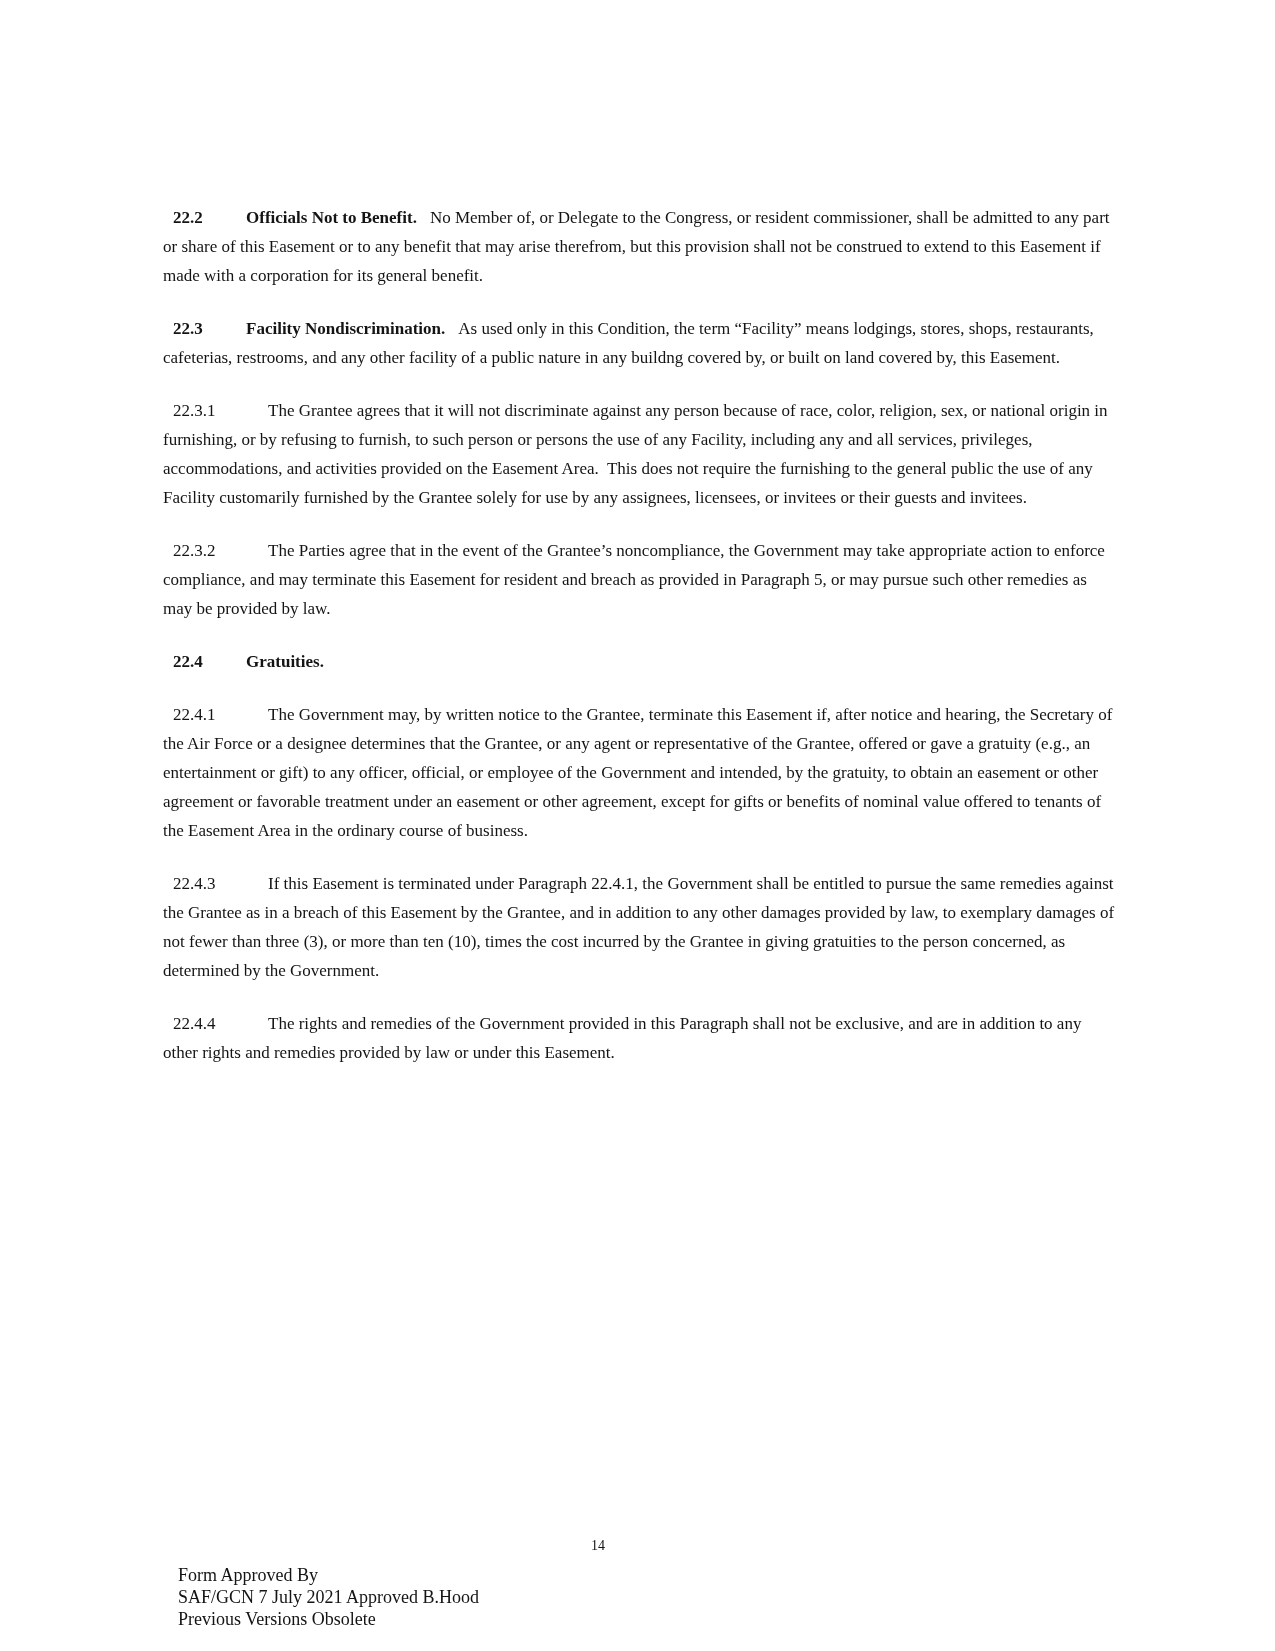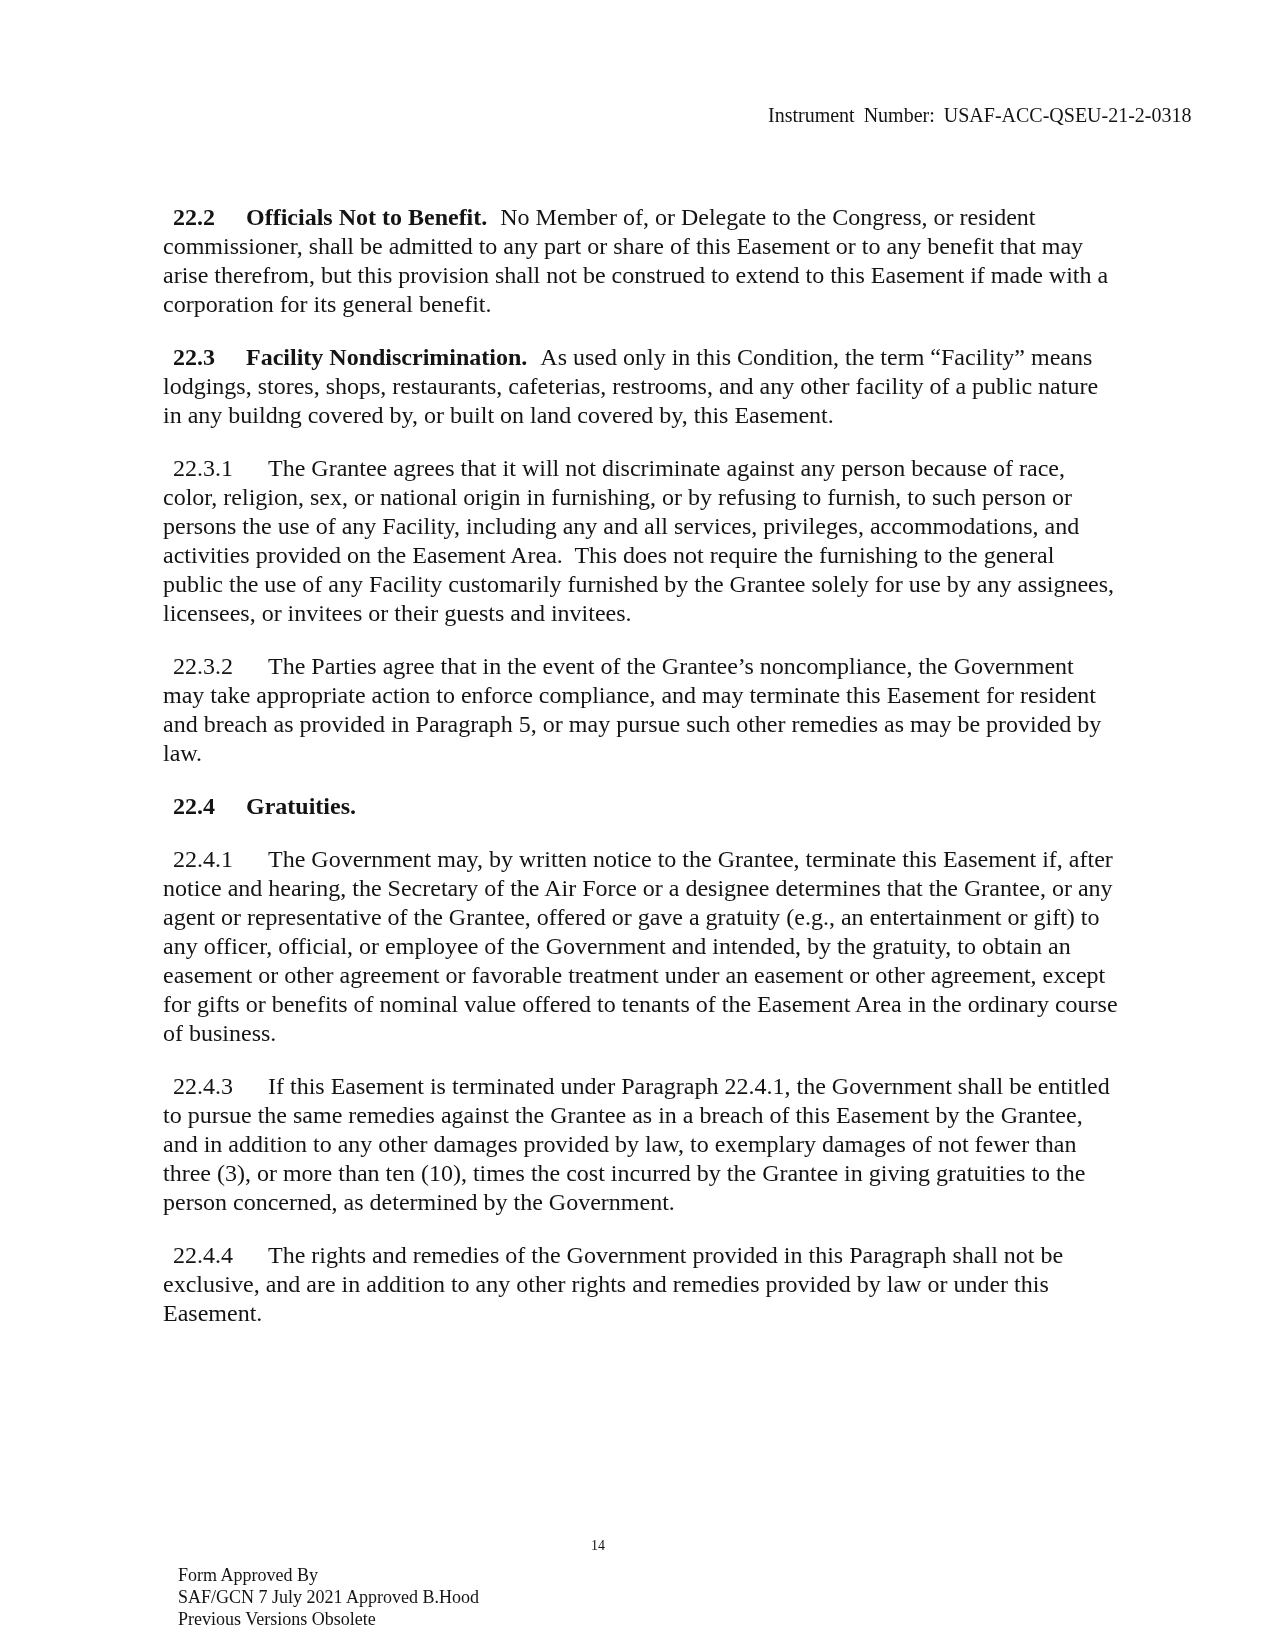--- a/index.html
+++ b/index.html
@@ -19,21 +19,21 @@
     font-size: 20px;
     white-space: pre;
     word-spacing: 4px;
   }
   .header .hlabel { margin-right: 9px; }
   .content {
     position: absolute;
     top: 203px;
     left: 163px;
     width: 955px;
-    font-size: 24px;
+    font-size: 17px;
     line-height: 29px;
   }
   p.para {
     margin: 0 0 24px 0;
     text-indent: 10px;
   }
   .num {
     display: inline-block;
     text-indent: 0;
   }
@@ -53,21 +53,20 @@
     left: 591px;
     top: 1538px;
     font-size: 14px;
   }
 </style>
 </head>
 <body>
 
 <div class="page">
 
-  <div class="header"><span class="hlabel">Instrument Number:</span><span>USAF-ACC-QSEU-21-2-0318</span></div>
 
   <div class="content">
 
     <p class="para"><span class="num num-h">22.2</span><span class="phead">Officials Not to Benefit.</span><span class="ptext">No Member of, or Delegate to the Congress, or resident commissioner, shall be admitted to any part or share of this Easement or to any benefit that may arise therefrom, but this provision shall not be construed to extend to this Easement if made with a corporation for its general benefit.</span></p>
 
     <p class="para"><span class="num num-h">22.3</span><span class="phead">Facility Nondiscrimination.</span><span class="ptext">As used only in this Condition, the term “Facility” means lodgings, stores, shops, restaurants, cafeterias, restrooms, and any other facility of a public nature in any buildng covered by, or built on land covered by, this Easement.</span></p>
 
     <p class="para"><span class="num num-b">22.3.1</span><span class="ptext">The Grantee agrees that it will not discriminate against any person because of race, color, religion, sex, or national origin in furnishing, or by refusing to furnish, to such person or persons the use of any Facility, including any and all services, privileges, accommodations, and activities provided on the Easement Area.  This does not require the furnishing to the general public the use of any Facility customarily furnished by the Grantee solely for use by any assignees, licensees, or invitees or their guests and invitees.</span></p>
 
     <p class="para"><span class="num num-b">22.3.2</span><span class="ptext">The Parties agree that in the event of the Grantee’s noncompliance, the Government may take appropriate action to enforce compliance, and may terminate this Easement for resident and breach as provided in Paragraph 5, or may pursue such other remedies as may be provided by law.</span></p>

